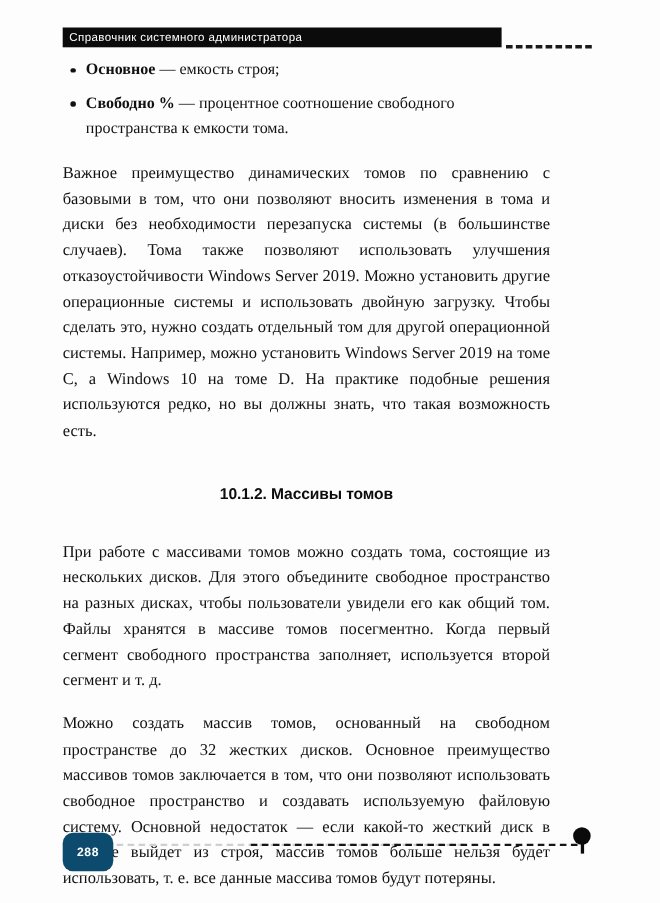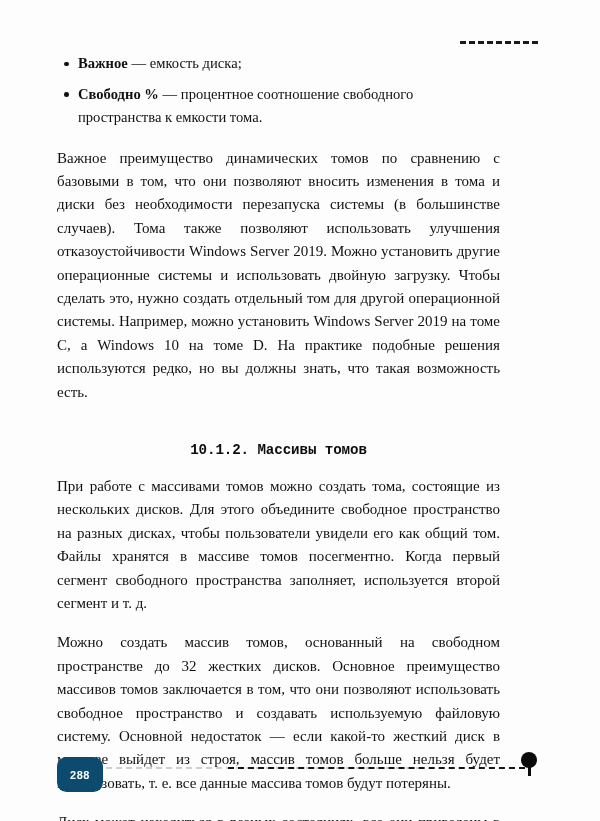--- a/index.html
+++ b/index.html
@@ -93,25 +93,25 @@
     margin: 0 0 16px 0;
     text-indent: 0;
     -webkit-hyphens: manual;
     hyphens: manual;
   }
   p.tight { margin-bottom: 14px; }
 
   .gap-before-head { height: 22px; }
 
   h2.section-head {
-    font-family: Liberation Mono, monospace;
+    font-family: Liberation Sans, sans-serif;
     font-size: 14.2px;
     font-weight: bold;
     text-align: center;
-    margin: 0 0 17px 0;
+    margin: 0 0 33px 0;
     letter-spacing: -0.1px;
     color: #0d0d0d;
   }
 
   
   .footer {
     position: absolute;
     left: 0;
     right: 0;
     top: 752px;
@@ -173,27 +173,30 @@
     width: 3px;
     height: 11px;
     background: #0b0b0b;
   }
 </style>
 </head>
 <body>
 
 <div class="page">
 
+  <div class="header-band">
+    <span class="head-text">Справочник системного администратора</span>
+  </div>
   <div class="header-dashes"></div>
 
   <div class="content">
 
     <ul class="bullets">
       <li>
-        <b>Важное</b><span> — </span><span>емкость диска;</span>
+        <b>Основное</b><span> — </span><span>емкость строя;</span>
       </li>
       <li>
         <b>Свободно %</b><span> — </span><span>процентное соотношение свободного пространства к емкости тома.</span>
       </li>
     </ul>
 
     <div style="height:10px"></div>
 
     <p class="body">Важное преимущество динамических томов по сравнению с базовыми в том, что они позволяют вносить изменения в тома и диски без необходимости перезапуска системы (в большинстве случаев). Тома также позволяют использовать улучшения отказоустойчивости Windows Server 2019. Можно установить другие операционные системы и использовать двойную загрузку. Чтобы сделать это, нужно создать отдельный том для другой операционной системы. Например, можно установить Windows Server 2019 на томе C, а Windows 10 на томе D. На практике подобные решения используются редко, но вы должны знать, что такая возможность есть.</p>
 

